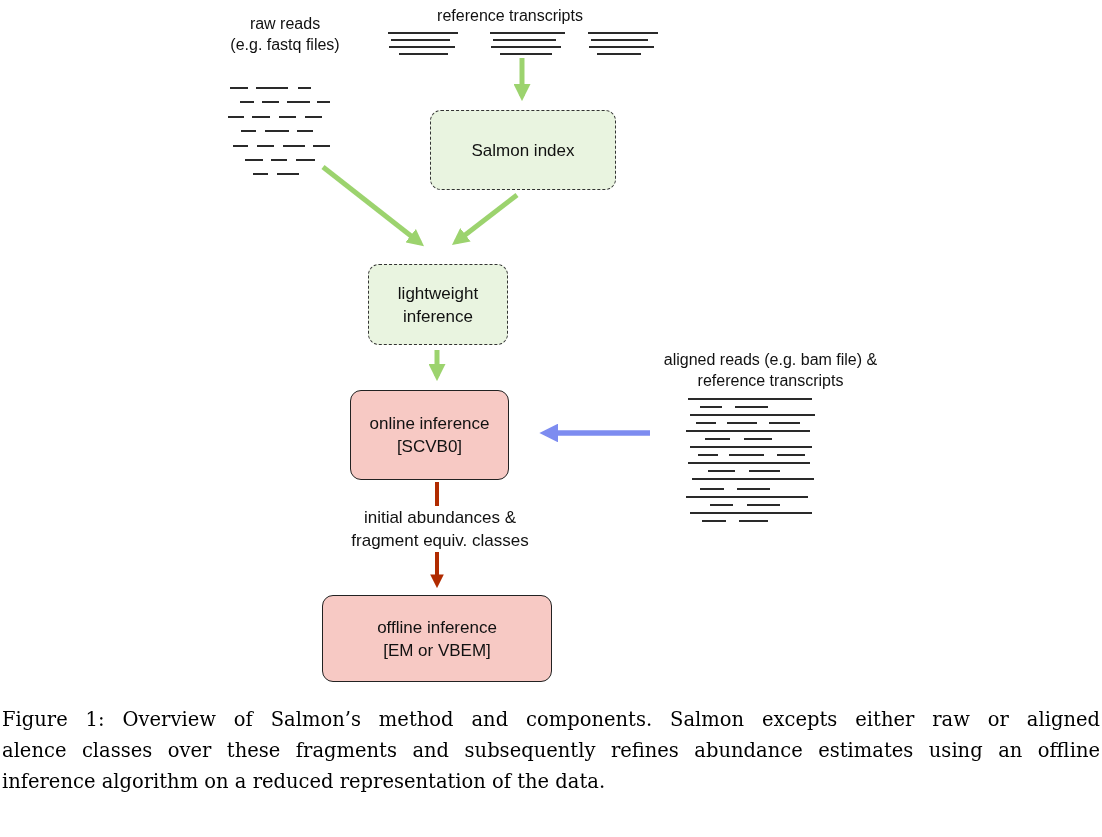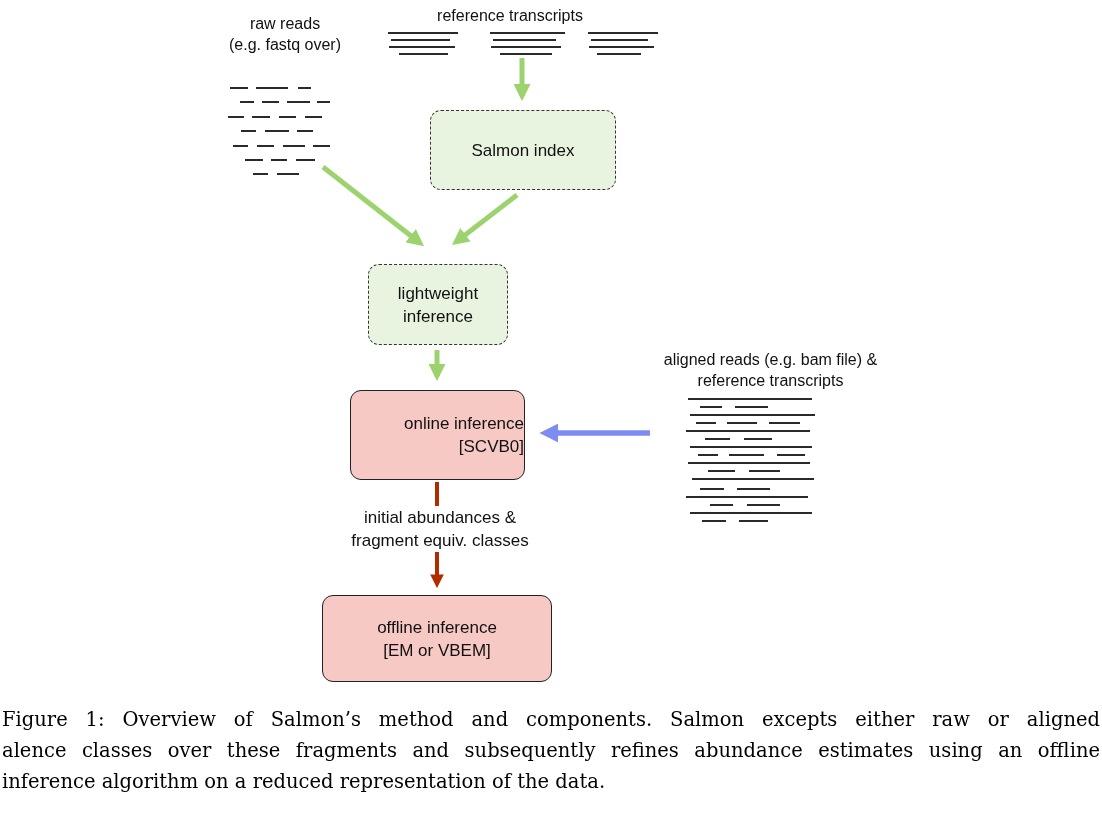--- a/index.html
+++ b/index.html
@@ -12,21 +12,21 @@
   .lbl-raw{left:205px;top:13px;width:160px;}
   .lbl-ref{left:415px;top:5px;width:190px;}
   .lbl-aligned{left:628px;top:349px;width:285px;}
 
   .box{position:absolute;display:flex;flex-direction:column;justify-content:center;align-items:center;
        font-size:17px;line-height:23px;text-align:center;border-radius:11px;box-sizing:border-box;}
   .box.green{background:#e9f4e0;border:1.6px dashed #333;}
   .box.pink{background:#f7c9c4;border:1.6px solid #222;}
   .box-index{left:430px;top:110px;width:186px;height:80px;}
   .box-la{left:368px;top:264px;width:140px;height:81px;align-items:center;}
-  .box-online{left:350px;top:390px;width:175px;height:90px;align-items:flex-end;}
+  .box-online{left:350px;top:390px;width:159px;height:90px;}
   .box-offline{left:322px;top:595px;width:230px;height:87px;}
 
   .arrow-label{position:absolute;left:330px;top:506px;width:220px;background:#fff;
                font-size:17px;line-height:23px;text-align:center;}
 
   .caption{position:absolute;left:2px;top:704px;width:1098px;
            font-family:"DejaVu Serif",serif;font-size:19.5px;line-height:31px;color:#000;}
   .cap-line{text-align:justify;text-align-last:justify;}
   .cap-line:last-child{text-align-last:left;}
 </style>
@@ -82,21 +82,21 @@
       <path d="M522 58 L522 96" stroke="#9cd36e" stroke-width="5" fill="none" marker-end="url(#head-green)"></path>
       <path d="M323 167 L420 243" stroke="#9cd36e" stroke-width="5" fill="none" marker-end="url(#head-green)"></path>
       <path d="M517 195 L456 242" stroke="#9cd36e" stroke-width="5" fill="none" marker-end="url(#head-green)"></path>
       <path d="M437 350 L437 376" stroke="#9cd36e" stroke-width="5" fill="none" marker-end="url(#head-green)"></path>
       <path d="M650 433 L545 433" stroke="#7d8cf0" stroke-width="5.5" fill="none" marker-end="url(#head-blue)"></path>
       <path d="M437 482 L437 584" stroke="#b02b00" stroke-width="4" fill="none" marker-end="url(#head-red)"></path>
     </svg>
 
     <div class="lbl lbl-raw">
       <div>raw reads</div>
-      <div>(e.g. fastq over)</div>
+      <div>(e.g. fastq files)</div>
     </div>
 
     <div class="lbl lbl-ref">reference transcripts</div>
 
     <div class="lbl lbl-aligned">
       <div>aligned reads (e.g. bam file) &amp;</div>
       <div>reference transcripts</div>
     </div>
 
     <div class="box green box-index">

